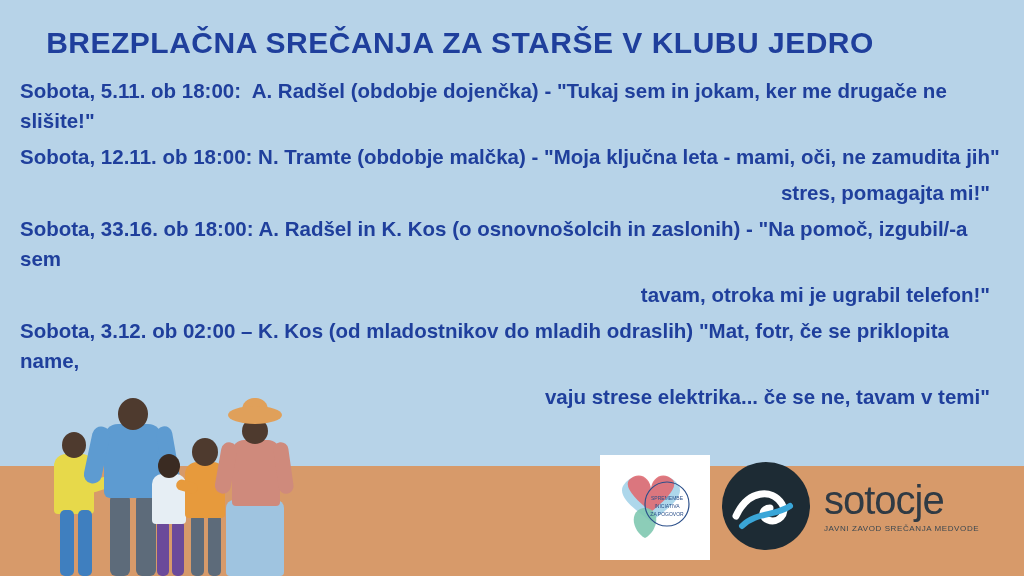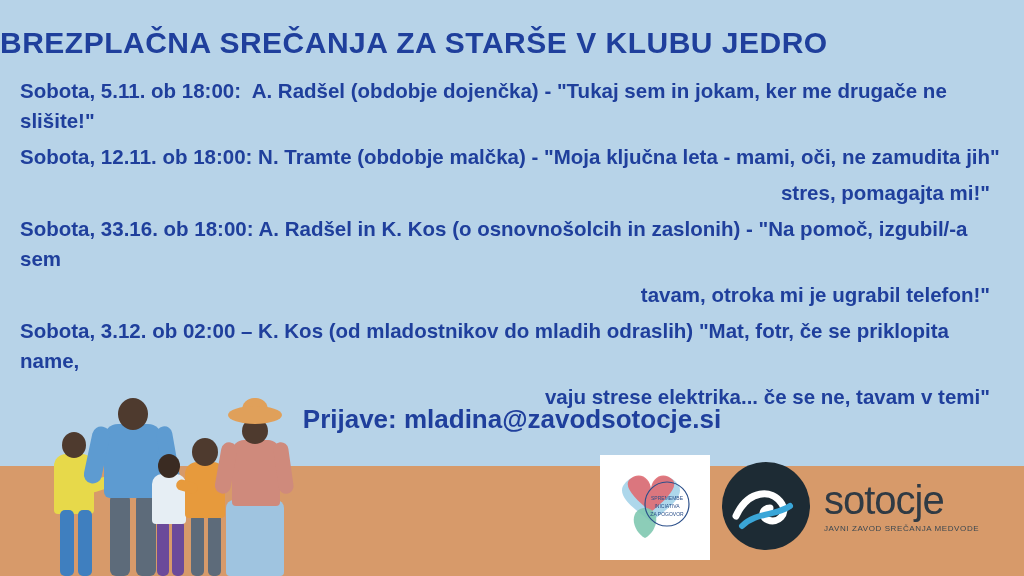--- a/index.html
+++ b/index.html
@@ -27,21 +27,21 @@
     bottom: 0;
     width: 1024px;
     height: 110px;
     background: #d79a6a;
   }
   .title {
     position: absolute;
     top: 26px;
     left: 0;
     width: 920px;
-    text-align: left;
+    text-align: center;
     color: #1f3f9c;
     font-weight: bold;
     font-size: 30px;
     letter-spacing: 0.5px;
   }
   .lines {
     position: absolute;
     top: 76px;
     left: 20px;
     width: 984px;
@@ -153,21 +153,20 @@
   <div class="lines">
     <div class="line left">Sobota, 5.11. ob 18:00:  A. Radšel (obdobje dojenčka) - "Tukaj sem in jokam, ker me drugače ne slišite!"</div>
     <div class="line left">Sobota, 12.11. ob 18:00: N. Tramte (obdobje malčka) - "Moja ključna leta - mami, oči, ne zamudita jih"</div>
     <div class="line right">stres, pomagajta mi!"</div>
     <div class="line left">Sobota, 33.16. ob 18:00: A. Radšel in K. Kos (o osnovnošolcih in zaslonih) - "Na pomoč, izgubil/-a sem</div>
     <div class="line right">tavam, otroka mi je ugrabil telefon!"</div>
     <div class="line left">Sobota, 3.12. ob 02:00 – K. Kos (od mladostnikov do mladih odraslih) "Mat, fotr, če se priklopita name,</div>
     <div class="line right">vaju strese elektrika... če se ne, tavam v temi"</div>
   </div>
 
-  <div class="contact">Prijave: mladina@zavodsotocje.si</div>
 
   <div class="people">
     <div class="p c1-body"></div>
     <div class="p c1-legL"></div>
     <div class="p c1-legR"></div>
     <div class="p c1-head"></div>
     <div class="p c1-arm"></div>
 
     <div class="p dad-legL"></div>
     <div class="p dad-legR"></div>

